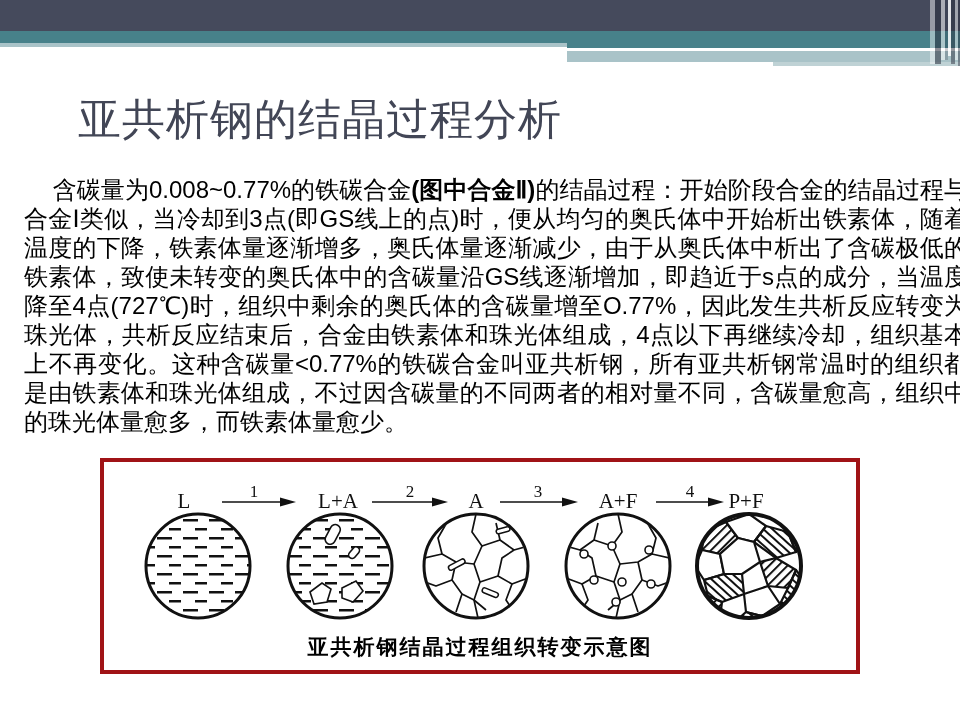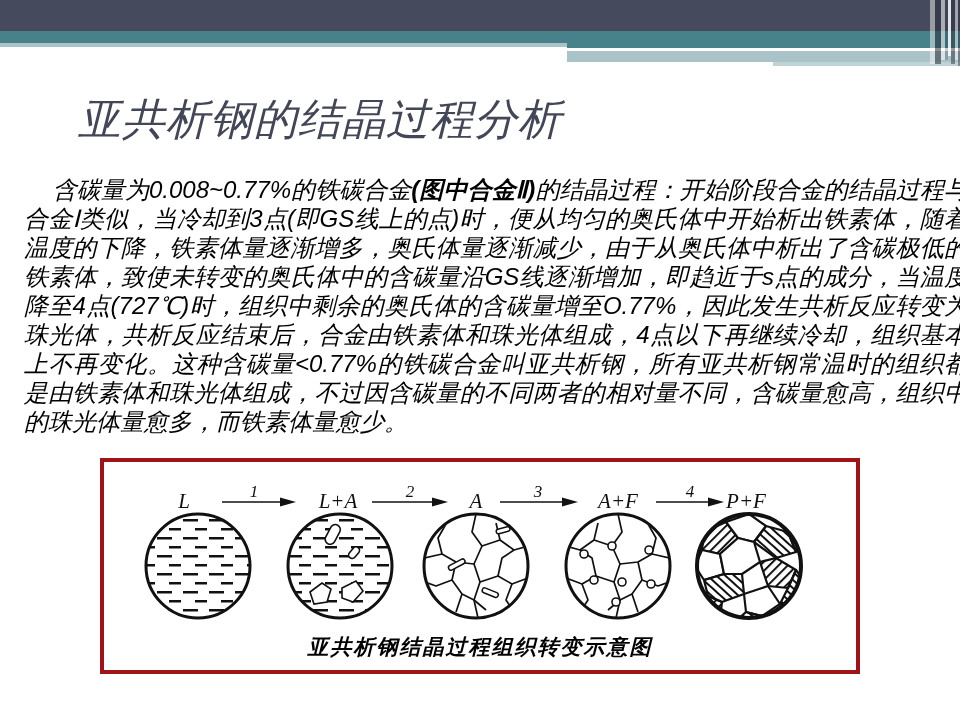--- a/index.html
+++ b/index.html
@@ -1,20 +1,19 @@
 <!DOCTYPE html>
 <html><head>
 <meta charset="utf-8">
 <style>
   html,body{margin:0;padding:0;background:#888;}
   .slide{
     position:relative;width:960px;height:720px;background:#ffffff;
     overflow:hidden;font-family:"Liberation Sans",sans-serif;
     margin:0 auto;
-    font-style:italic;
   }
   
   .band{position:absolute;}
   .band-dark{left:0;top:0;width:960px;height:31px;background:#454a5c;}
   .band-teal{left:0;top:31px;width:960px;height:12px;background:#47818a;}
   .band-lt-left{left:0;top:43px;width:567px;height:4px;background:#a9c3c8;}
   .band-teal-right{left:567px;top:43px;width:393px;height:5px;background:#47818a;}
   .band-lt-right{left:567px;top:51px;width:393px;height:11px;background:#a9c3c8;}
   .band-lt-right2{left:773px;top:62px;width:187px;height:4px;background:#bfd2d5;}
   .stripe{position:absolute;top:0;}

